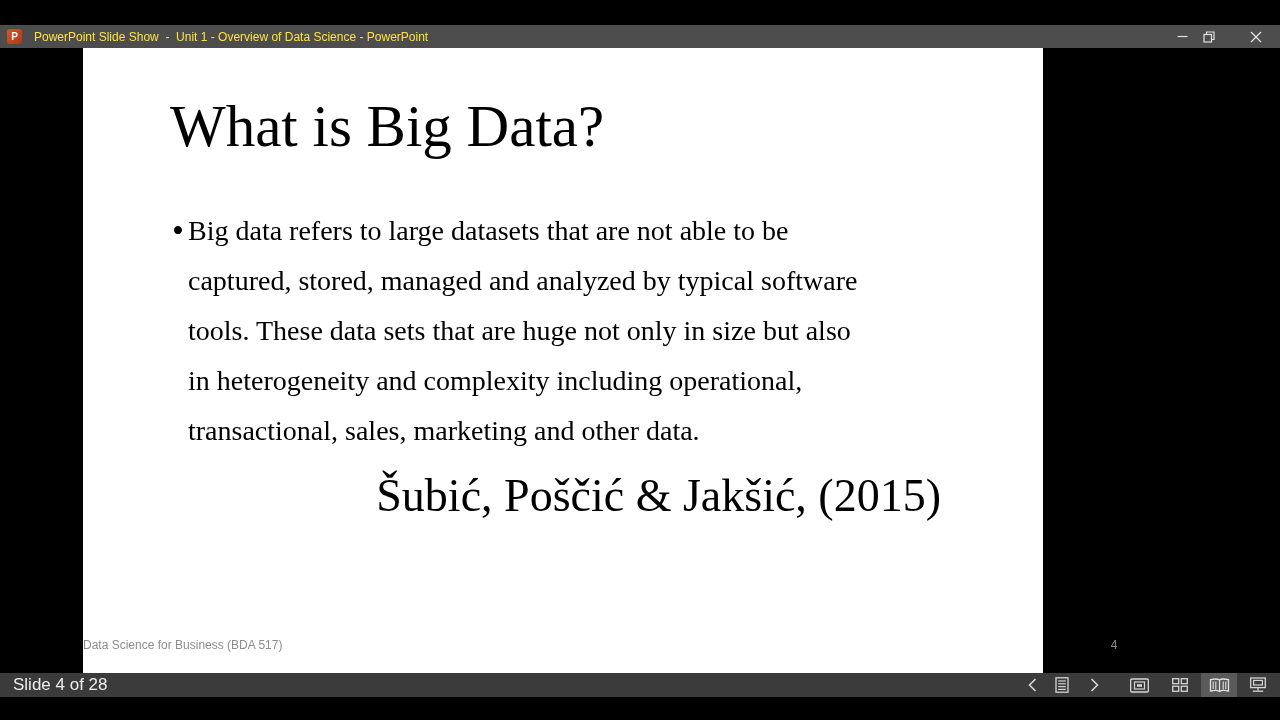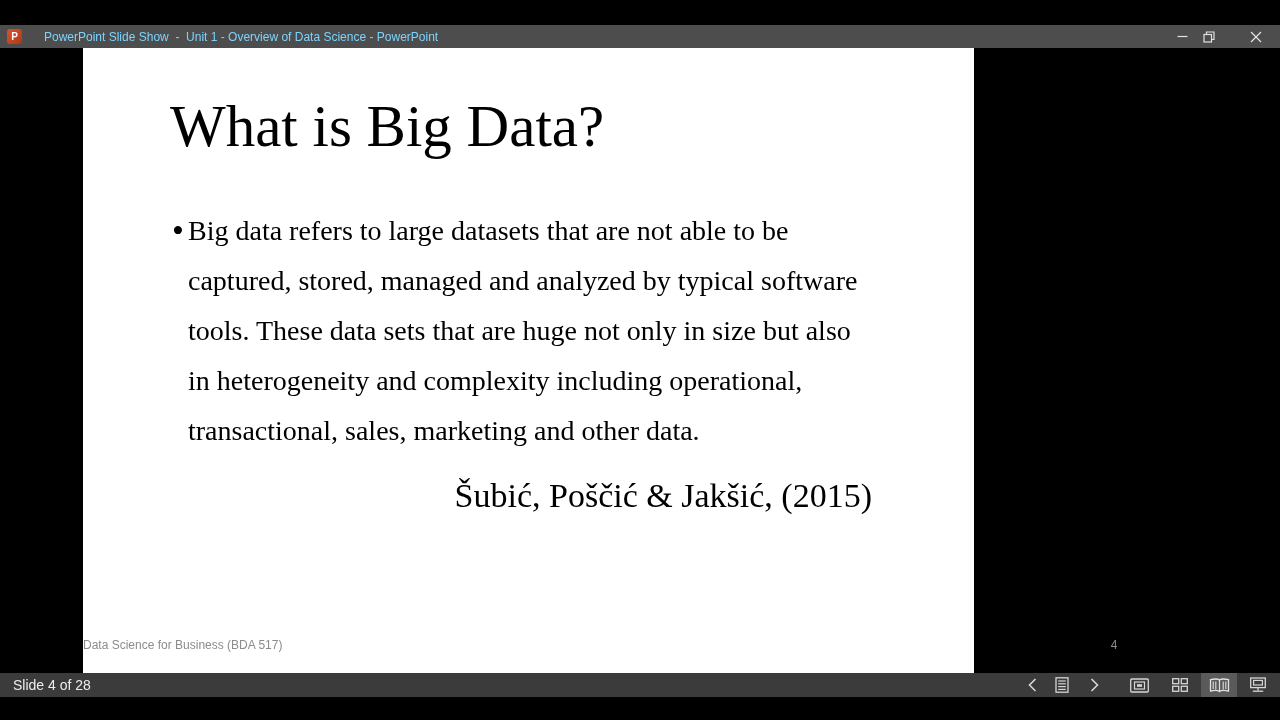--- a/index.html
+++ b/index.html
@@ -15,67 +15,67 @@
     background:var(--titlebar-bg,#4d4d4d);
     display:flex; align-items:center;
   }
   .app-icon {
     width:15px; height:15px; margin-left:7px; border-radius:3px;
     background:linear-gradient(135deg,#d3542e 0%, var(--ppt-icon,#c4431f) 60%, #a33a1a 100%);
     color:#fff; font-size:10px; font-weight:bold;
     display:flex; align-items:center; justify-content:center;
   }
   .titlebar-title {
-    margin-left:22px; color:#7dd3fc; font-size:12px; white-space:pre;
+    margin-left:12px; color:#fde047; font-size:12px; white-space:pre;
   }
   .win-btn {
     position:absolute; top:0; height:23px; width:30px;
     display:flex; align-items:center; justify-content:center;
   }
   .win-btn svg { display:block; }
   
   .slide {
-    position:absolute; left:83px; top:48px; width:891px; height:625px;
+    position:absolute; left:83px; top:48px; width:960px; height:625px;
     background:var(--slide-bg,#fff);
     font-family:"Liberation Serif", serif; color:var(--text,#000);
   }
   .slide-title {
     position:absolute; left:87px; top:43px;
     font-size:59px; line-height:1.2; letter-spacing:0;
   }
   .bullet-glyph {
     position:absolute; left:89px; top:158px;
     font-size:34px; line-height:50px;
   }
   .slide-body {
     position:absolute; left:105px; top:158px; width:940px;
     font-size:28px; line-height:50px; white-space:pre-line;
   }
   .slide-citation {
     position:absolute; right:102px; top:423px;
-    font-size:34px; line-height:50px; text-align:center;
+    font-size:46px; line-height:50px; text-align:center;
   }
   .slide-footer {
     position:absolute; left:0; top:590px; width:100%;
     text-align:left; font-family:"Liberation Sans", sans-serif;
     font-size:12px; color:var(--footer-text,#8c8c8c);
   }
   .slide-number {
     position:absolute; left:1016px; top:590px; width:30px;
     font-family:"Liberation Sans", sans-serif;
     font-size:12px; color:var(--footer-text,#8c8c8c); text-align:center;
   }
   
   .statusbar {
     position:absolute; left:0; top:673px; width:1280px; height:24px;
     background:var(--statusbar-bg,#3b3b3b);
   }
   .statusbar-label {
     position:absolute; left:13px; top:0; height:24px; line-height:24px;
-    color:#ededed; font-size:14px;
+    color:#ededed; font-size:17px;
   }
   .sb-btn {
     position:absolute; top:0; height:24px; width:28px;
     display:flex; align-items:center; justify-content:center;
   }
   .sb-btn.active { background:var(--active-view-bg,#5a5a5a); width:36px; }
   .sb-btn svg { display:block; }
 </style>
 </head>
 <body>

